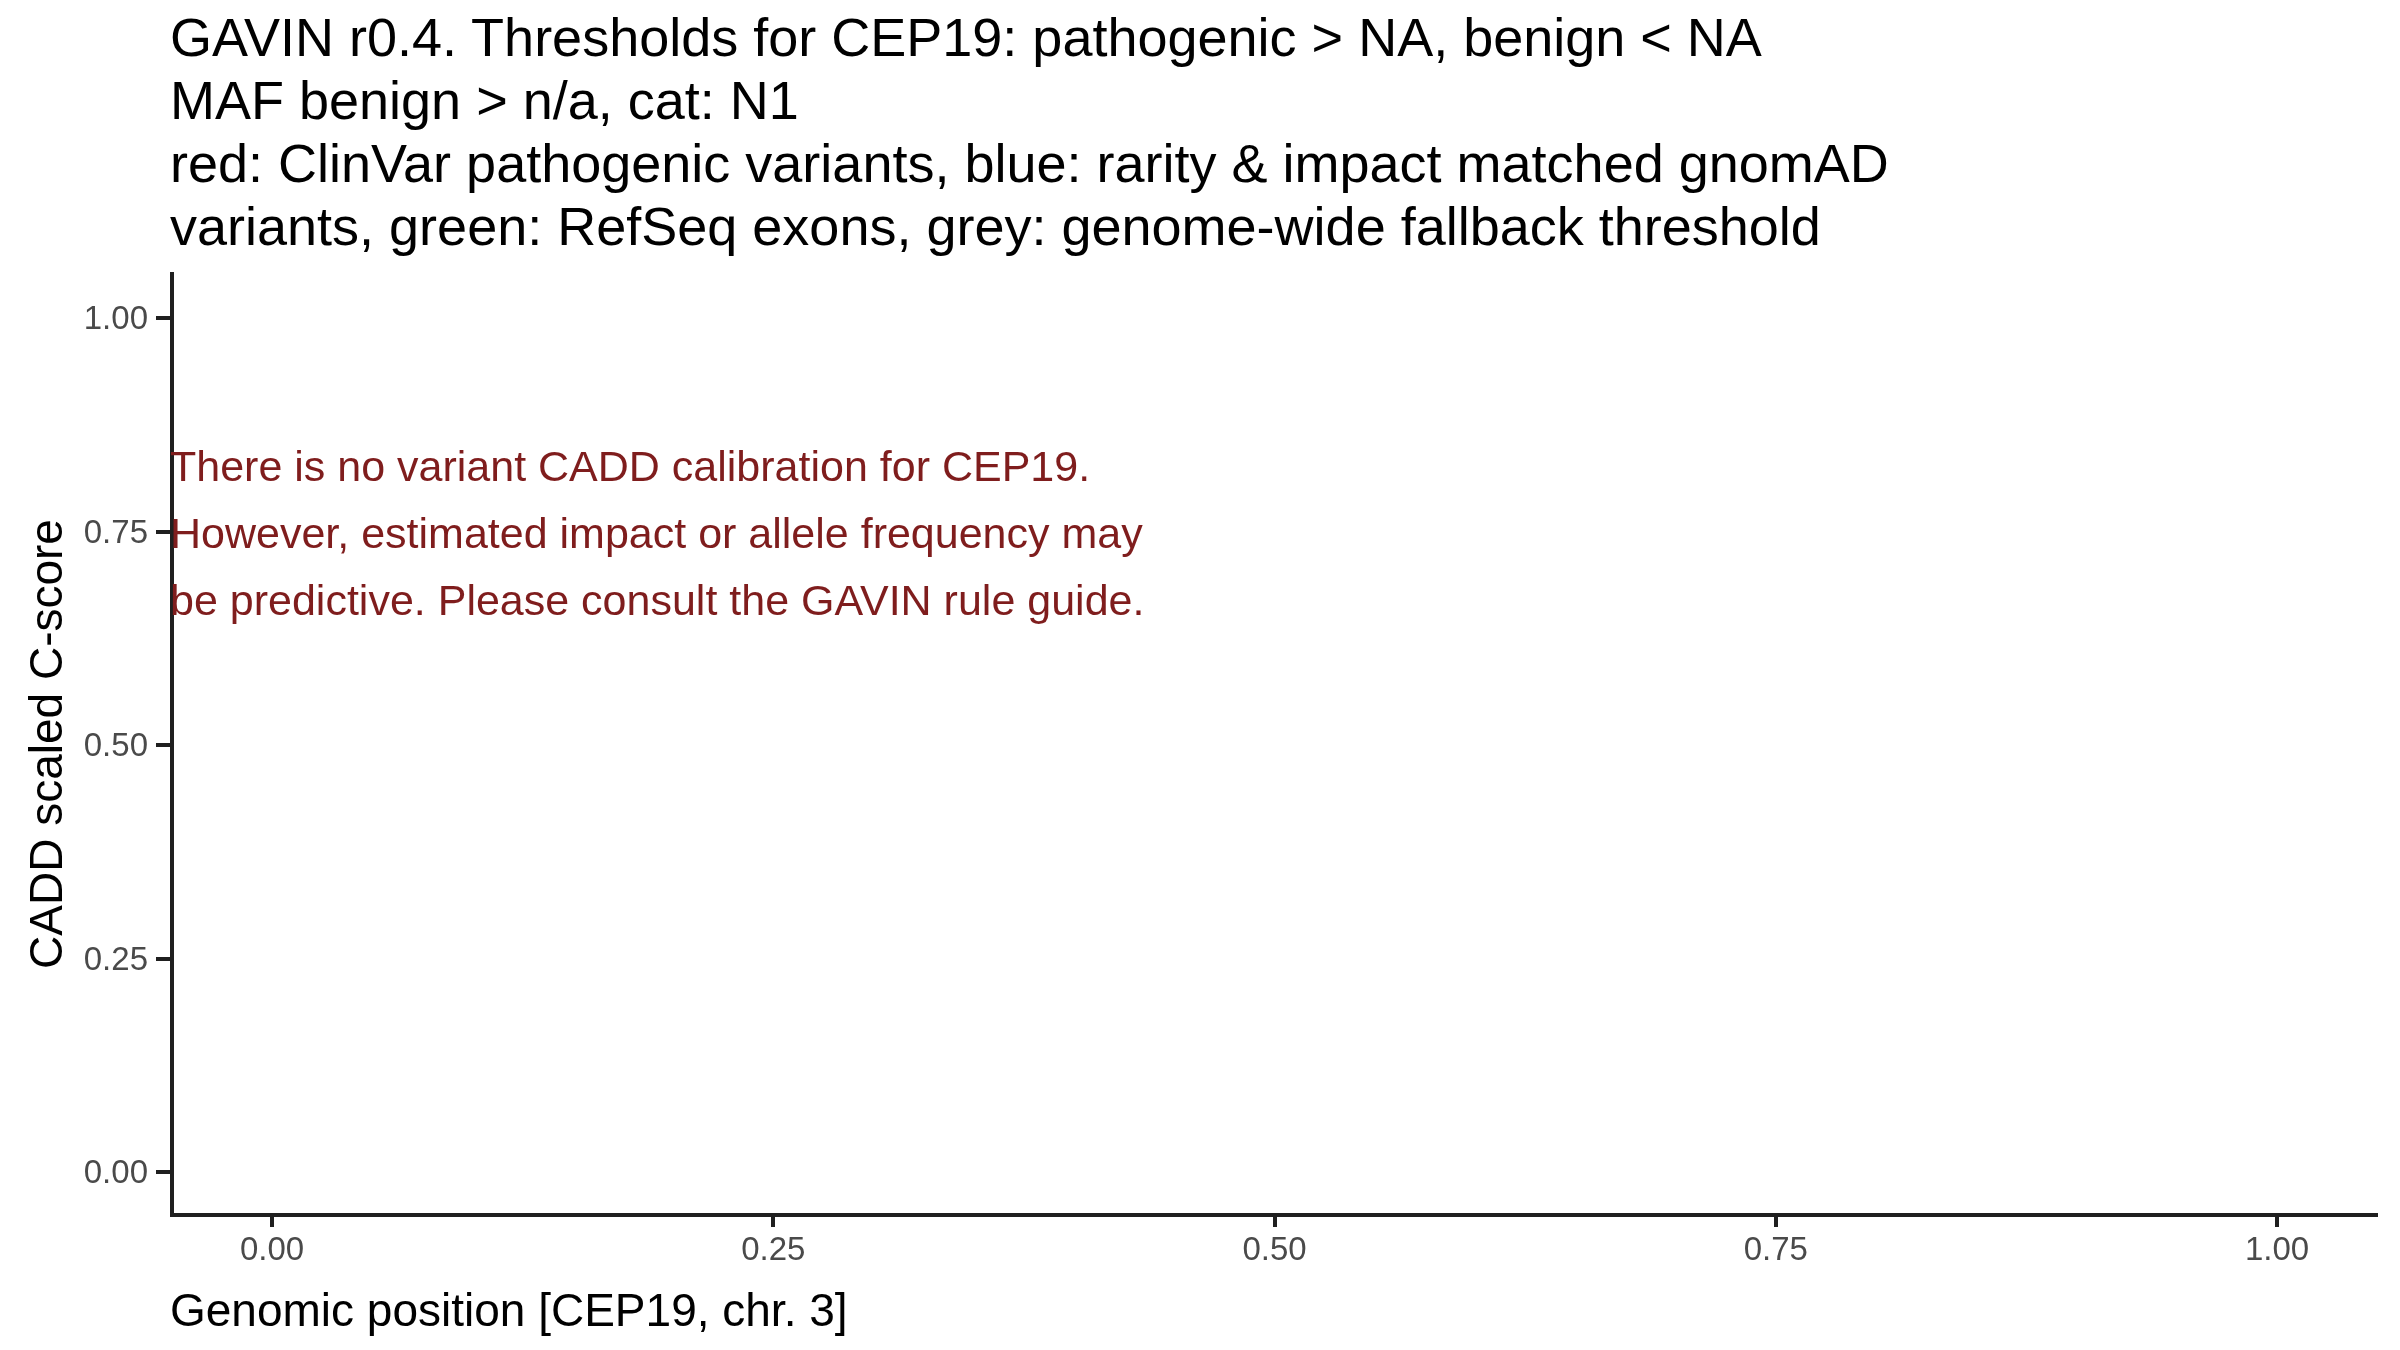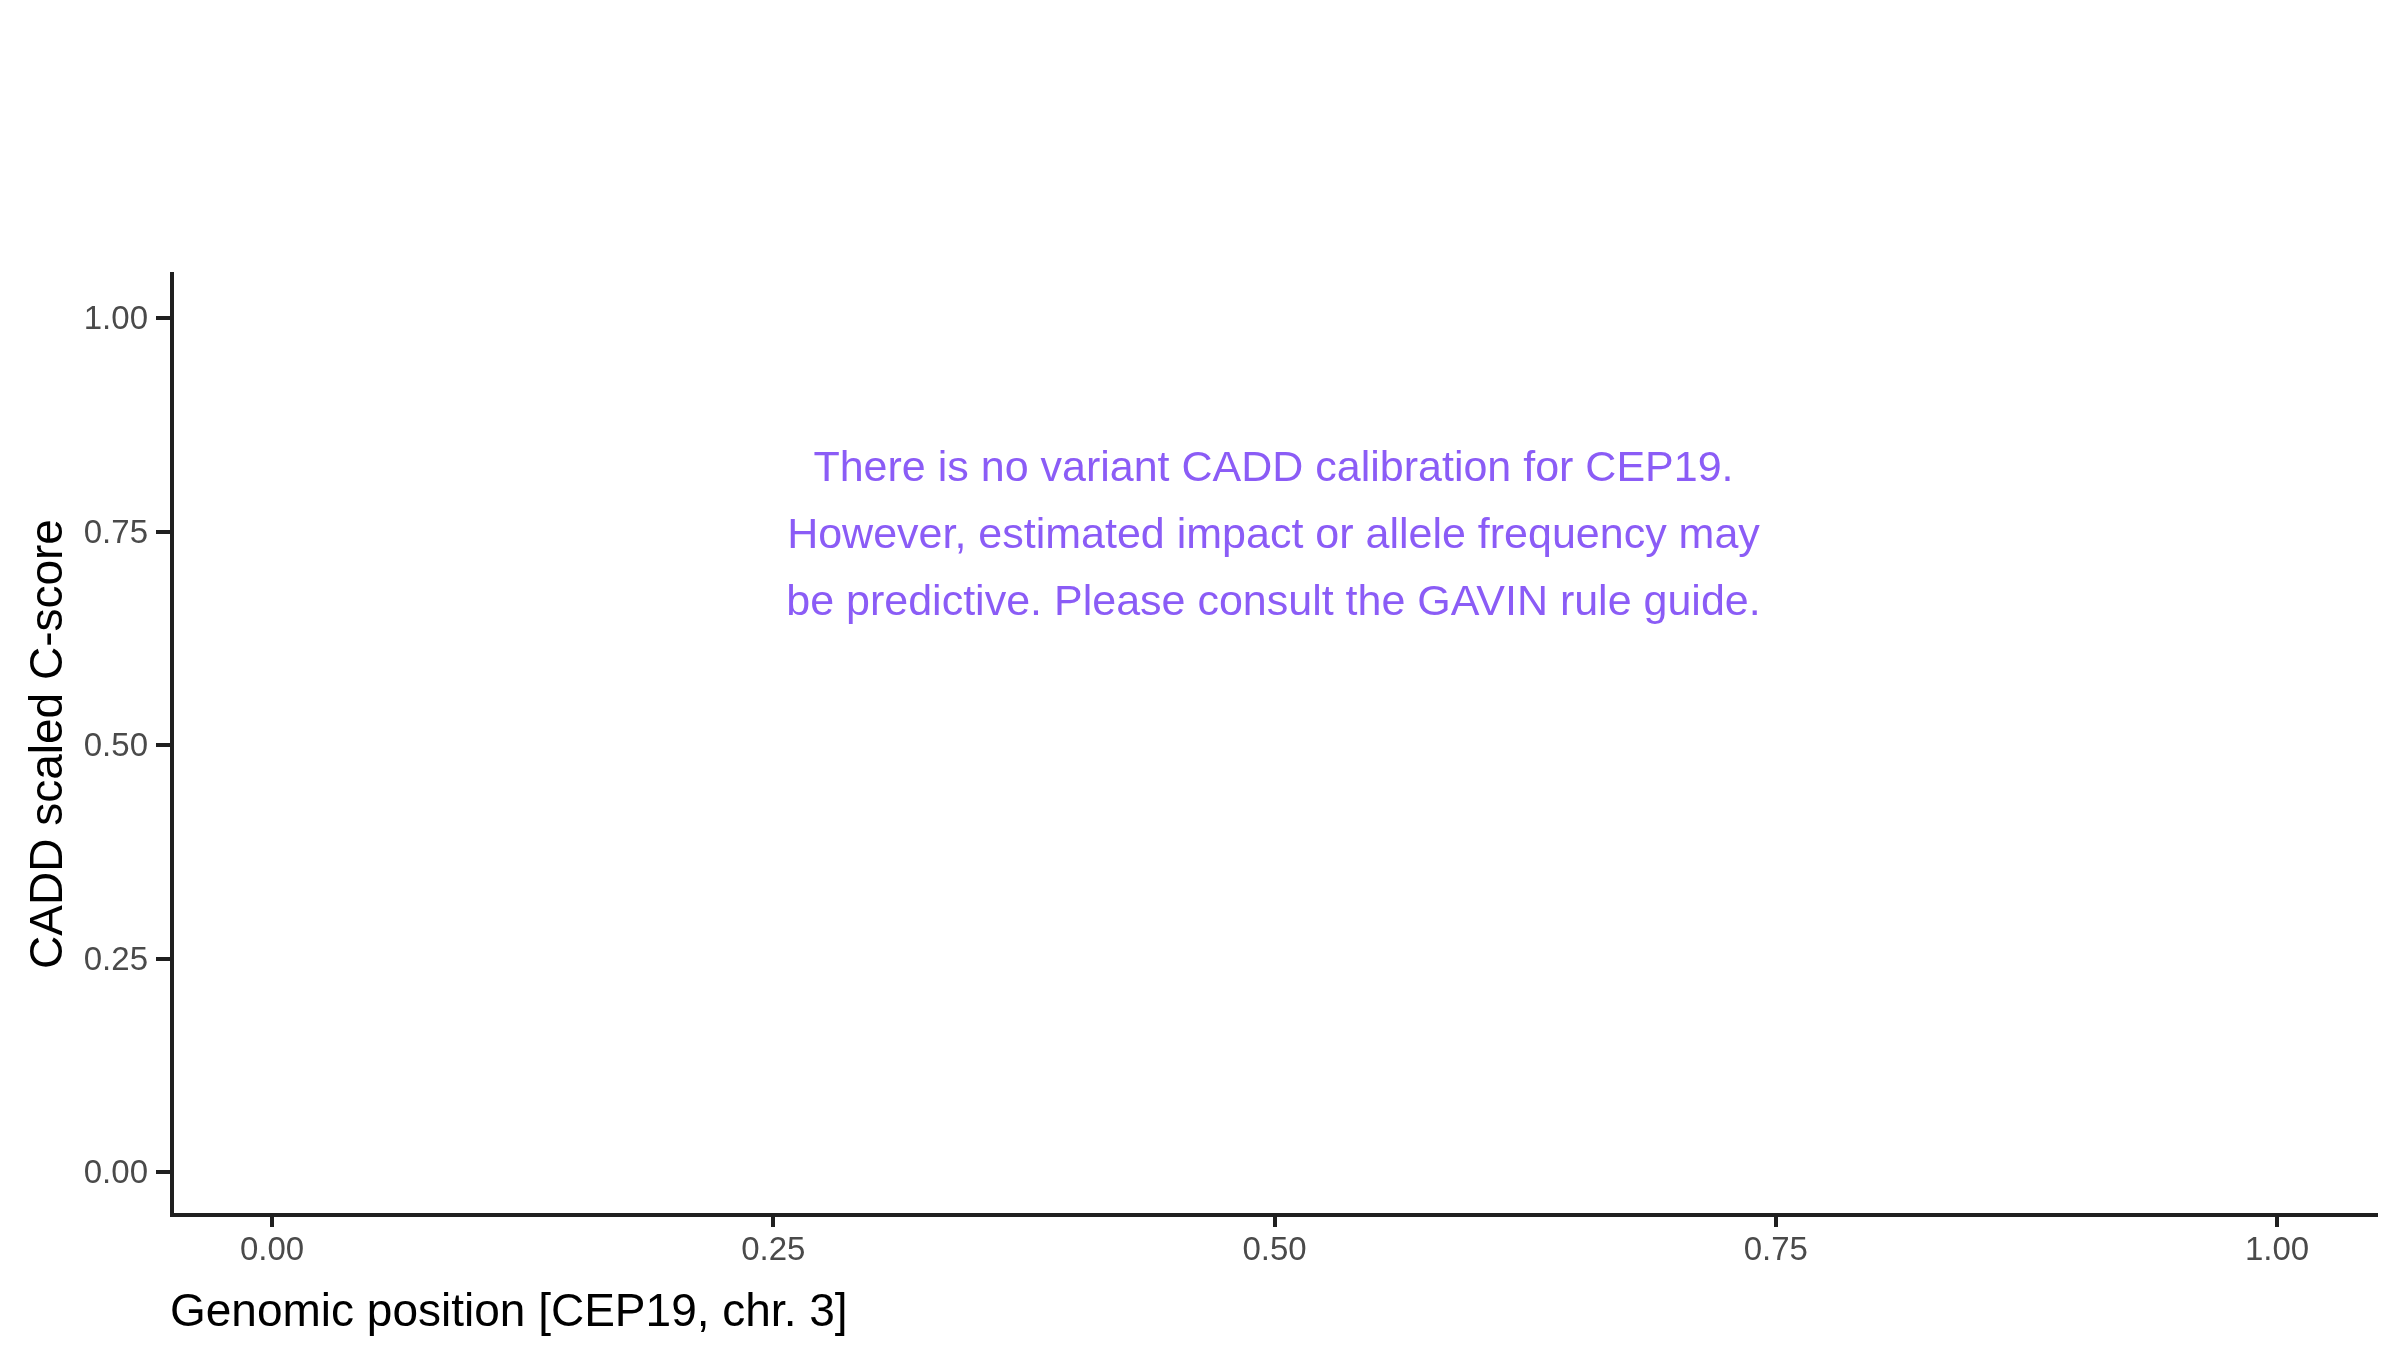--- a/index.html
+++ b/index.html
@@ -39,24 +39,23 @@
     top: 1213px;
     width: 2208px;
     height: 4px;
     background: #1f1f1f;
   }
   .annotation {
     position: absolute;
     left: 170px;
     top: 433px;
     width: 2207px;
-    text-align: center;
     font-size: 43px;
     line-height: 67px;
-    color: #8b5cf6;
+    color: #7f1d1d;
     white-space: pre-line;
   }
   .x-title {
     position: absolute;
     left: 170px;
     top: 1283px;
     width: 2207px;
     font-size: 46px;
     line-height: 54px;
     color: #000000;
@@ -99,20 +98,24 @@
     font-size: 33px;
     line-height: 36px;
     color: #4a4a4a;
   }
 </style>
 </head>
 <body>
 
 <div class="figure">
 
+  <div class="chart-title">GAVIN r0.4. Thresholds for CEP19: pathogenic &gt; NA, benign &lt; NA
+MAF benign &gt; n/a, cat: N1
+red: ClinVar pathogenic variants, blue: rarity &amp; impact matched gnomAD
+variants, green: RefSeq exons, grey: genome-wide fallback threshold</div>
 
   <div class="axis-line-y"></div>
   <div class="axis-line-x"></div>
 
   <div class="annotation">There is no variant CADD calibration for CEP19.
 However, estimated impact or allele frequency may
 be predictive. Please consult the GAVIN rule guide.</div>
 
   <div id="y-ticks">
       <div class="tick-mark-y" style="left: 156px; top: 1170px;"></div>

